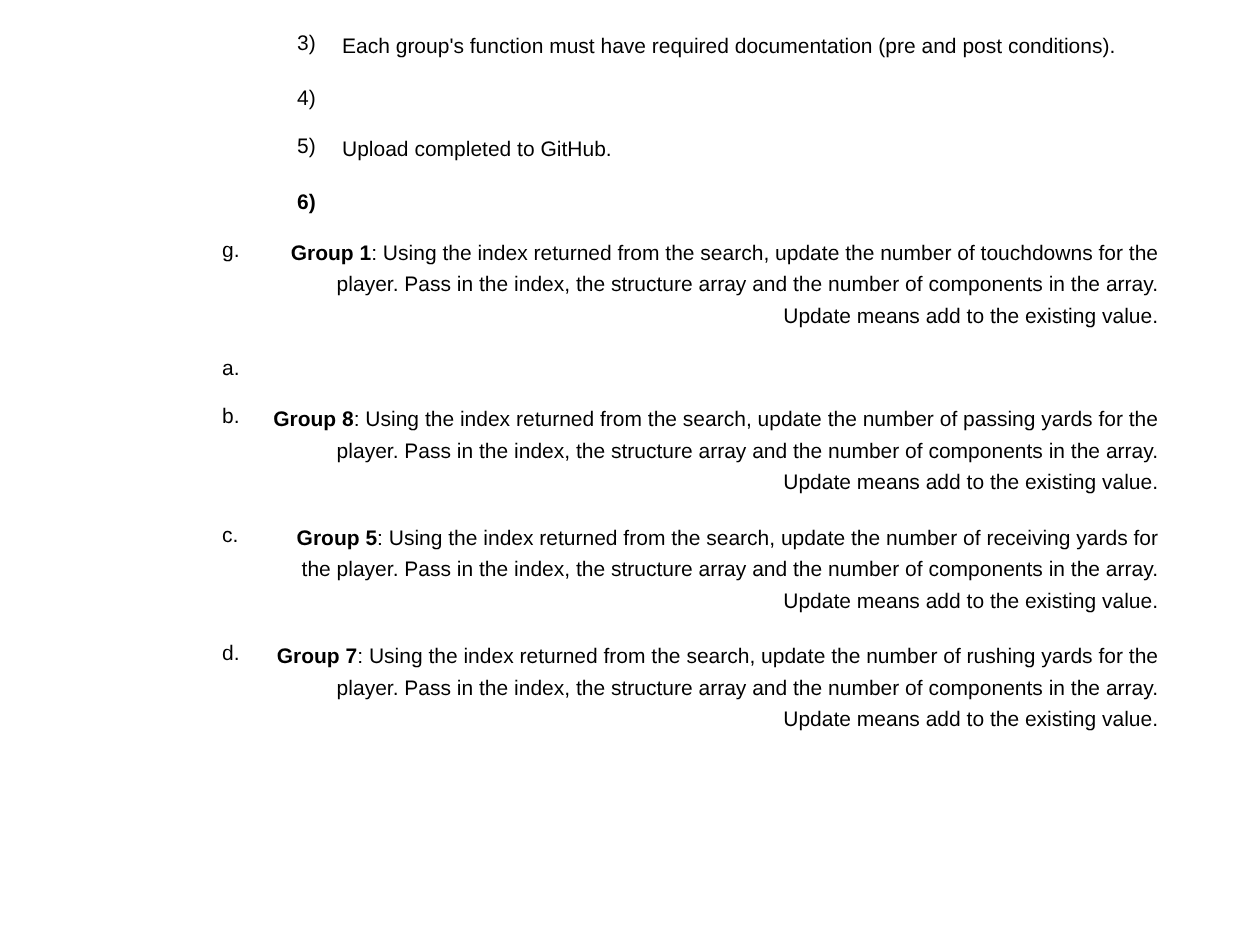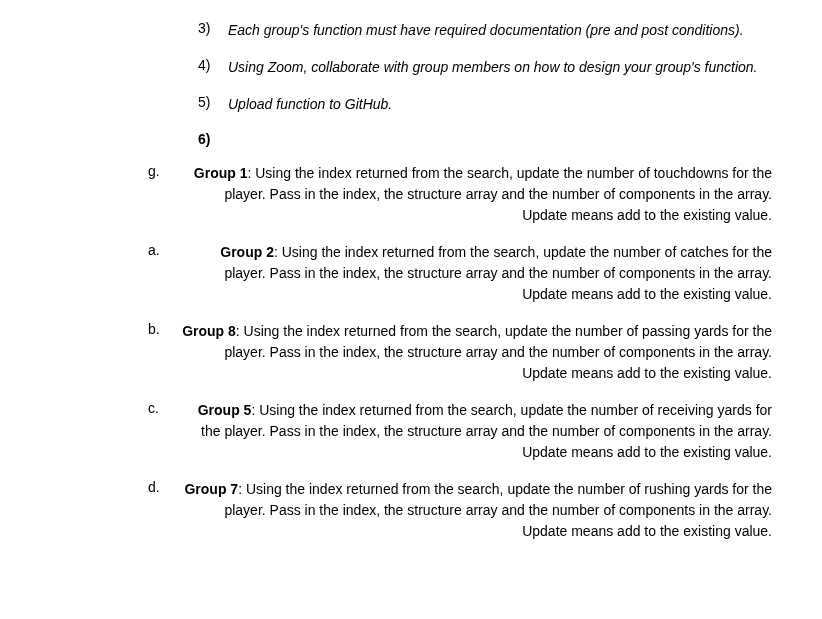--- a/index.html
+++ b/index.html
@@ -27,21 +27,20 @@
       margin-bottom: 16px;
       padding-left: 148px;
     }
     .numbered-marker {
       min-width: 30px;
       flex-shrink: 0;
     }
     .numbered-text {
       flex: 1;
       line-height: 1.5;
-      font-style: italic;
     }
     .group-list {
       margin: 0;
       padding: 0;
       list-style: none;
     }
     .group-item {
       display: flex;
       margin-bottom: 16px;
       padding-left: 98px;
@@ -62,43 +61,39 @@
 
 <div class="content">
 
   <ul class="numbered-list">
     <li class="numbered-item">
       <span class="numbered-marker">3)</span>
       <span class="numbered-text">Each group's function must have required documentation (pre and post conditions).</span>
     </li>
     <li class="numbered-item">
       <span class="numbered-marker">4)</span>
-      <span class="numbered-text">Using Zoom, collaborate with group members on how to design your group's function.</span>
     </li>
     <li class="numbered-item">
       <span class="numbered-marker">5)</span>
-      <span class="numbered-text">Upload function to GitHub.</span>
+      <span class="numbered-text">Upload completed to GitHub.</span>
     </li>
     <li class="numbered-item">
       <span class="numbered-marker bold">6)</span>
     </li>
   </ul>
 
   <ul class="group-list">
     <li class="group-item">
       <span class="group-marker">g.</span>
       <span class="group-text">
         <span class="bold">Group 1</span><span>:  Using the index returned from the search, update the number of touchdowns for the player.  Pass in the index, the structure array and the number of components in the array.  Update means add to the existing value.</span>
       </span>
     </li>
     <li class="group-item">
       <span class="group-marker">a.</span>
-      <span class="group-text">
-        <span class="bold">Group 2</span><span>:  Using the index returned from the search, update the number of catches for the player.  Pass in the index, the structure array and the number of components in the array.  Update means add to the existing value.</span>
-      </span>
     </li>
     <li class="group-item">
       <span class="group-marker">b.</span>
       <span class="group-text">
         <span class="bold">Group 8</span><span>:  Using the index returned from the search, update the number of passing yards for the player.  Pass in the index, the structure array and the number of components in the array.  Update means add to the existing value.</span>
       </span>
     </li>
     <li class="group-item">
       <span class="group-marker">c.</span>
       <span class="group-text">

